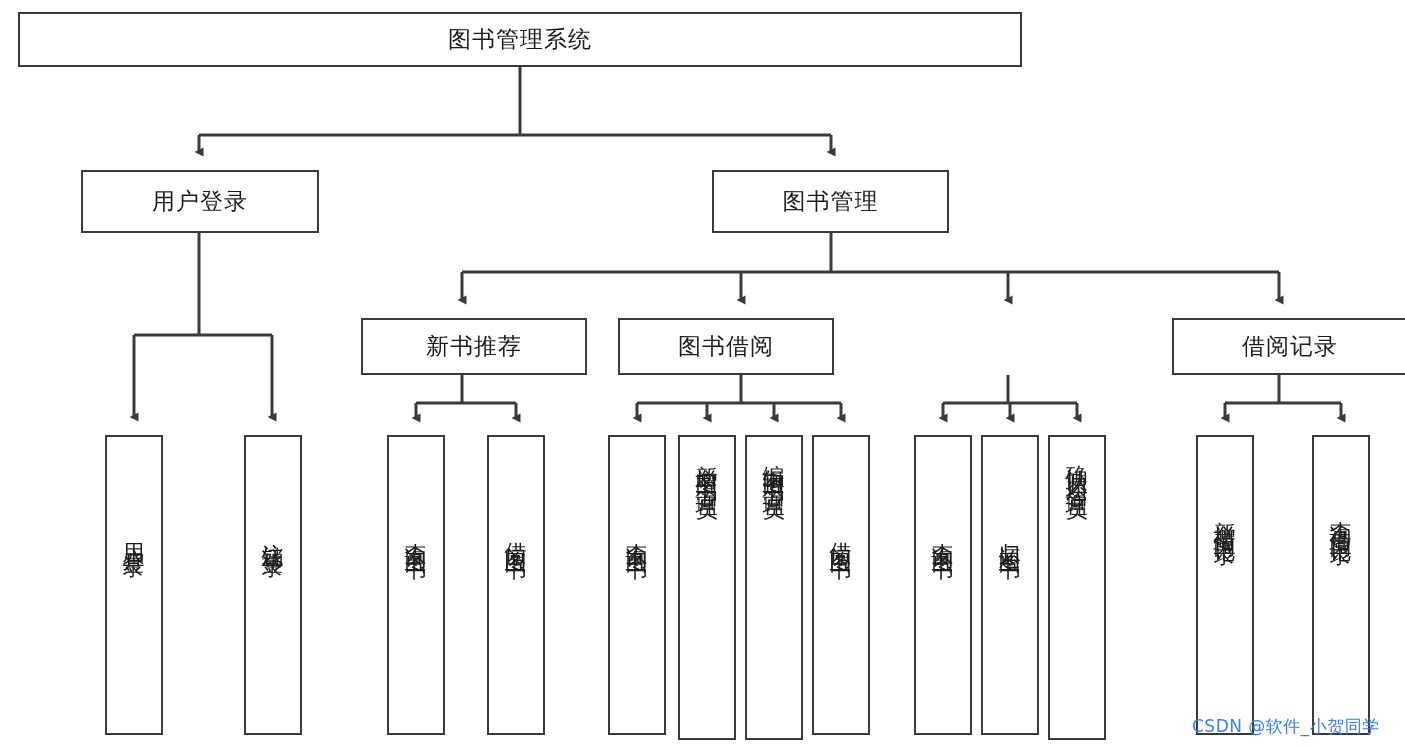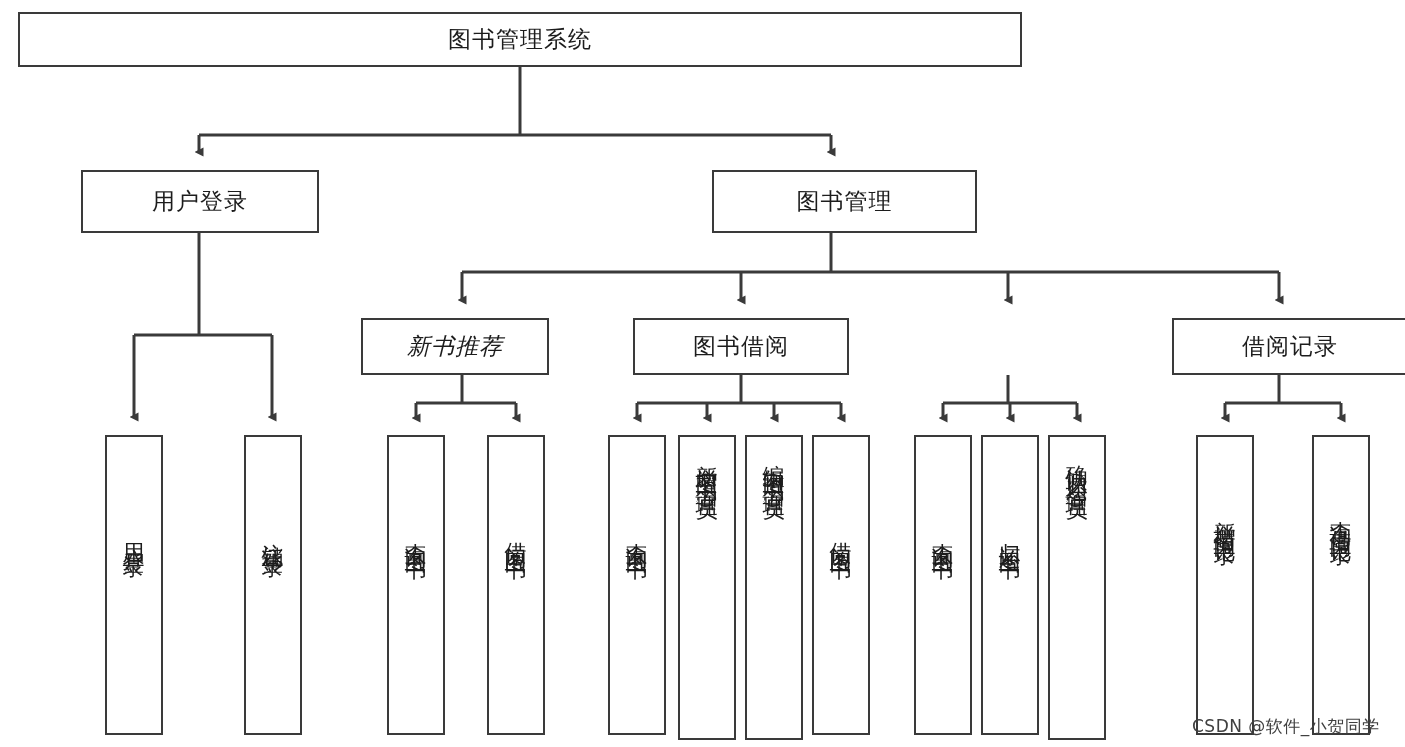--- a/index.html
+++ b/index.html
@@ -136,24 +136,24 @@
       <line x1="1279" y1="375" x2="1279" y2="403"></line>
       <line x1="1225" y1="403" x2="1341" y2="403"></line>
       <line x1="1225" y1="403" x2="1225" y2="418" marker-end="url(#arrowhead)"></line>
       <line x1="1341" y1="403" x2="1341" y2="418" marker-end="url(#arrowhead)"></line>
     </g>
   </svg>
 
   <div class="node horiz" id="n-root" style="left: 18px; top: 12px; width: 1004px; height: 55px;">图书管理系统</div>
 
   <div class="node horiz" id="n-l2-0" style="left: 81px; top: 170px; width: 238px; height: 63px;">用户登录</div>
-  <div class="node horiz" id="n-l2-1" style="left: 712px; top: 170px; width: 265px; height: 63px;">图书管理</div>
+  <div class="node horiz" id="n-l2-1" style="left: 712px; top: 170px; width: 237px; height: 63px;">图书管理</div>
 
-  <div class="node horiz" id="n-l3-0" style="left: 361px; top: 318px; width: 188px; height: 57px; font-style: italic;">新书推荐</div>
-  <div class="node horiz" id="n-l3-1" style="left: 633px; top: 318px; width: 216px; height: 57px;">图书借阅</div>
+  <div class="node horiz" id="n-l3-0" style="left: 361px; top: 318px; width: 226px; height: 57px;">新书推荐</div>
+  <div class="node horiz" id="n-l3-1" style="left: 618px; top: 318px; width: 216px; height: 57px;">图书借阅</div>
   <div class="node horiz" id="n-l3-3" style="left: 1172px; top: 318px; width: 236px; height: 57px;">借阅记录</div>
 
   <div class="node vert mid" id="n-leaf-0" style="left: 105px; top: 435px; width: 58px; height: 300px;">
     <span class="vtext">用户登录</span>
   </div>
   <div class="node vert mid" id="n-leaf-1" style="left: 244px; top: 435px; width: 58px; height: 300px;">
     <span class="vtext">注销登录</span>
   </div>
   <div class="node vert mid" id="n-leaf-2" style="left: 387px; top: 435px; width: 58px; height: 300px;">
     <span class="vtext">查询图书</span>
@@ -182,15 +182,15 @@
   <div class="node vert top" id="n-leaf-10" style="left: 1048px; top: 435px; width: 58px; height: 305px;">
     <span class="vtext">确认归还（管理员）</span>
   </div>
   <div class="node vert midtall" id="n-leaf-11" style="left: 1196px; top: 435px; width: 58px; height: 300px;">
     <span class="vtext">新增借阅记录</span>
   </div>
   <div class="node vert midtall" id="n-leaf-12" style="left: 1312px; top: 435px; width: 58px; height: 300px;">
     <span class="vtext">查询借阅记录</span>
   </div>
 
-  <div class="watermark" id="wm" style="left: 1192px; top: 715px; color: #404040;">CSDN @软件_小贺同学</div>
+  <div class="watermark" id="wm" style="left: 1192px; top: 715px; color: #3b82f6;">CSDN @软件_小贺同学</div>
 
 </div>
 
 </body></html>

